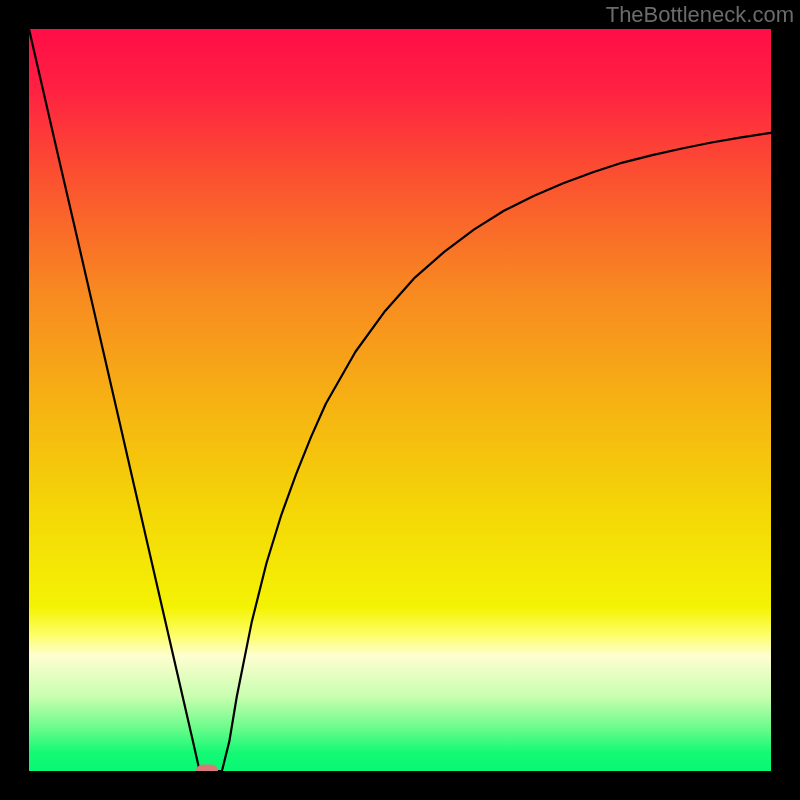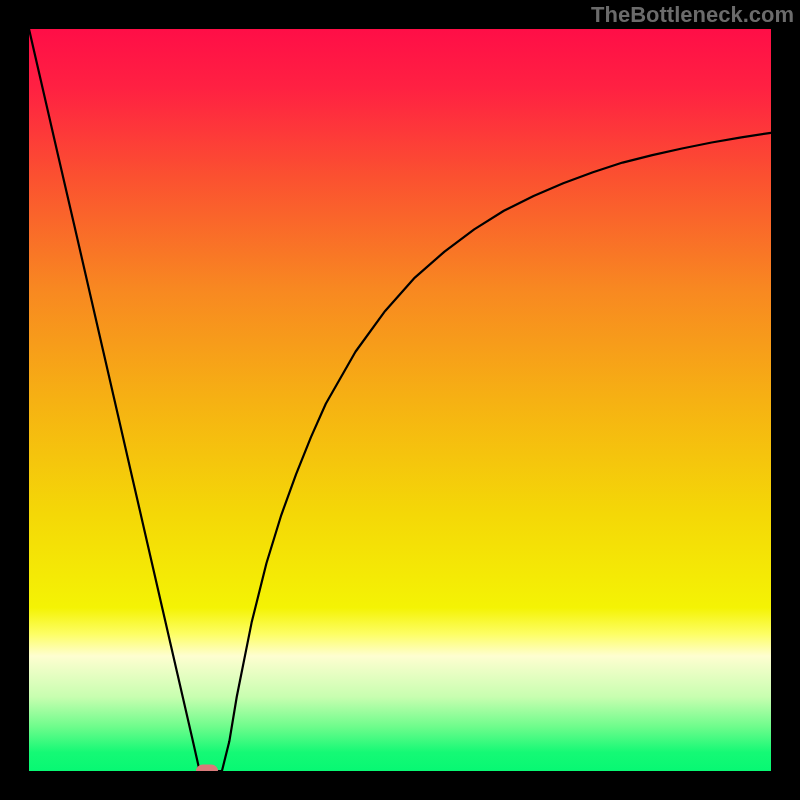--- a/index.html
+++ b/index.html
@@ -16,21 +16,21 @@
     width: 800px;
     height: 800px;
     background: #000;
   }
   .watermark {
     position: absolute;
     top: 2px;
     right: 6px;
     color: #6b6b6b;
     font-size: 22px;
-    font-weight: 700;
+    font-weight: 400;
     letter-spacing: 0px;
     z-index: 10;
     font-family: Arial, sans-serif;
   }
   .plot-area {
     position: absolute;
     left: 29px;
     top: 29px;
     width: 742px;
     height: 742px;

